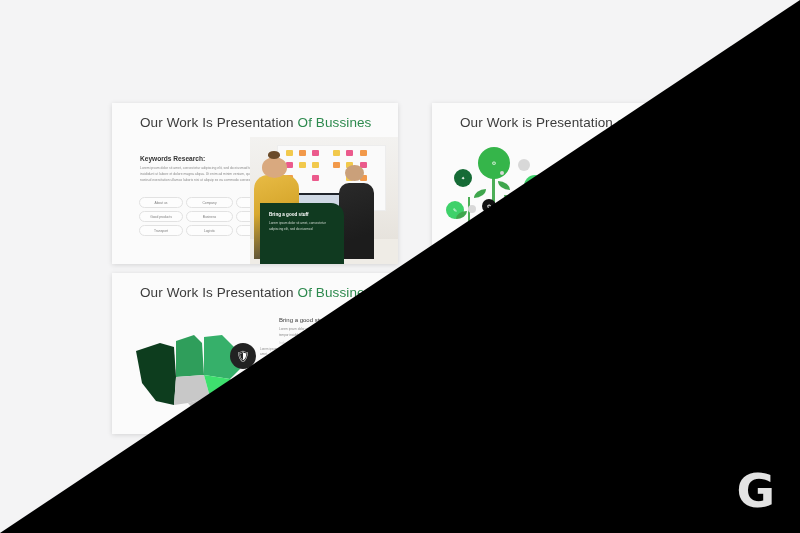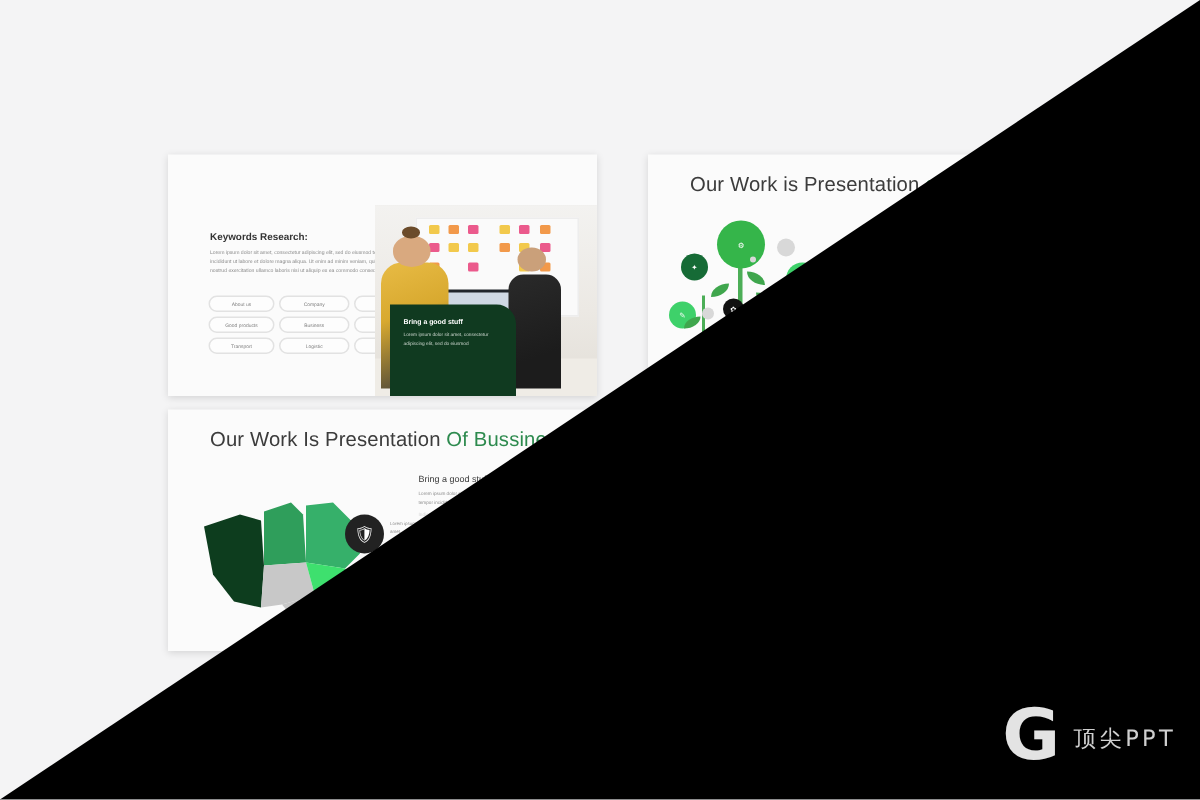--- a/index.html
+++ b/index.html
@@ -203,20 +203,23 @@
     font-size:15px; color:#cfcfcf; letter-spacing:2.2px;
     font-family:"DejaVu Sans", sans-serif; margin-top:1px;
   }
 </style>
 </head>
 <body>
 
 <div class="stage">
 
   <div class="slide" id="slide1">
+    <div class="title">
+      <span>Our Work Is Presentation </span><span class="accent">Of Bussines</span>
+    </div>
 
     <div class="kw-head">Keywords Research:</div>
     <div class="kw-body">Lorem ipsum dolor sit amet, consectetur adipiscing elit, sed do eiusmod tempor incididunt ut labore et dolore magna aliqua. Ut enim ad minim veniam, quis nostrud exercitation ullamco laboris nisi ut aliquip ex ea commodo consequat.</div>
 
     <div class="tagtable">
       <div class="tag">About us</div>
       <div class="tag">Company</div>
       <div class="tag">Message from CEO</div>
       <div class="tag">Good products</div>
       <div class="tag">Business</div>
@@ -455,17 +458,16 @@
       <div class="gc-title">Bring a good stuff</div>
       <div class="gc-body">Lorem ipsum dolor sit amet, consectetur adipiscing elit, sed do eiusmod</div>
     </div>
   </div>
 
   <div class="overlay"></div>
 
   <div class="wm">
     <div class="g">G</div>
     <div class="wm-txt">
-      <div class="l2">顶尖PPT</div>
     </div>
   </div>
 
 </div>
 
 </body></html>

